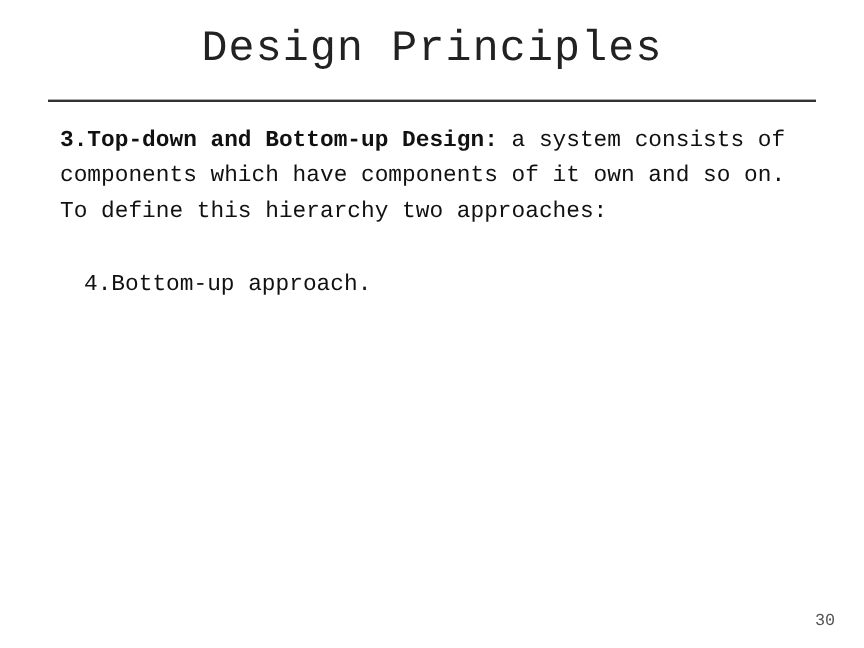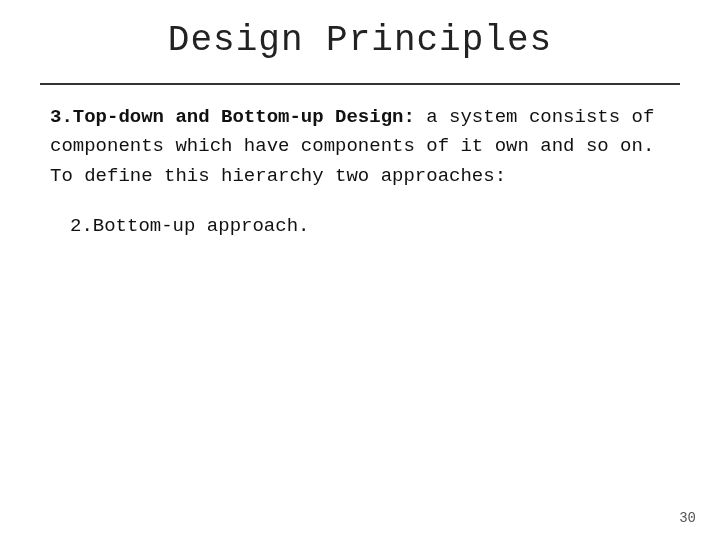--- a/index.html
+++ b/index.html
@@ -45,21 +45,21 @@
     .divider {
       width: 100%;
       height: 2px;
       background: #333333;
       margin-bottom: 18px;
     }
 
     .content-section {
       display: flex;
       flex-direction: column;
-      gap: 5px;
+      gap: 16px;
       padding-left: 10px;
     }
 
     .main-point {
       font-family: 'Courier New', Courier, monospace;
       font-size: 19px;
       color: #111111;
       line-height: 1.55;
       margin-bottom: 16px;
     }
@@ -102,20 +102,20 @@
 
   <div class="divider"></div>
 
   <div class="content-section">
 
     <div class="main-point">
       <span class="bold-text">3.Top-down and Bottom-up Design:</span><span> a system consists of components which have components of it own and so on. To define this hierarchy two approaches:</span>
     </div>
 
     <div class="sub-points">
-      <div class="sub-point">2.Bottom-up approach.</div>
+      <div class="sub-point">4.Bottom-up approach.</div>
     </div>
 
   </div>
 
   <div class="page-number">30</div>
 
 </div>
 
 </body></html>

